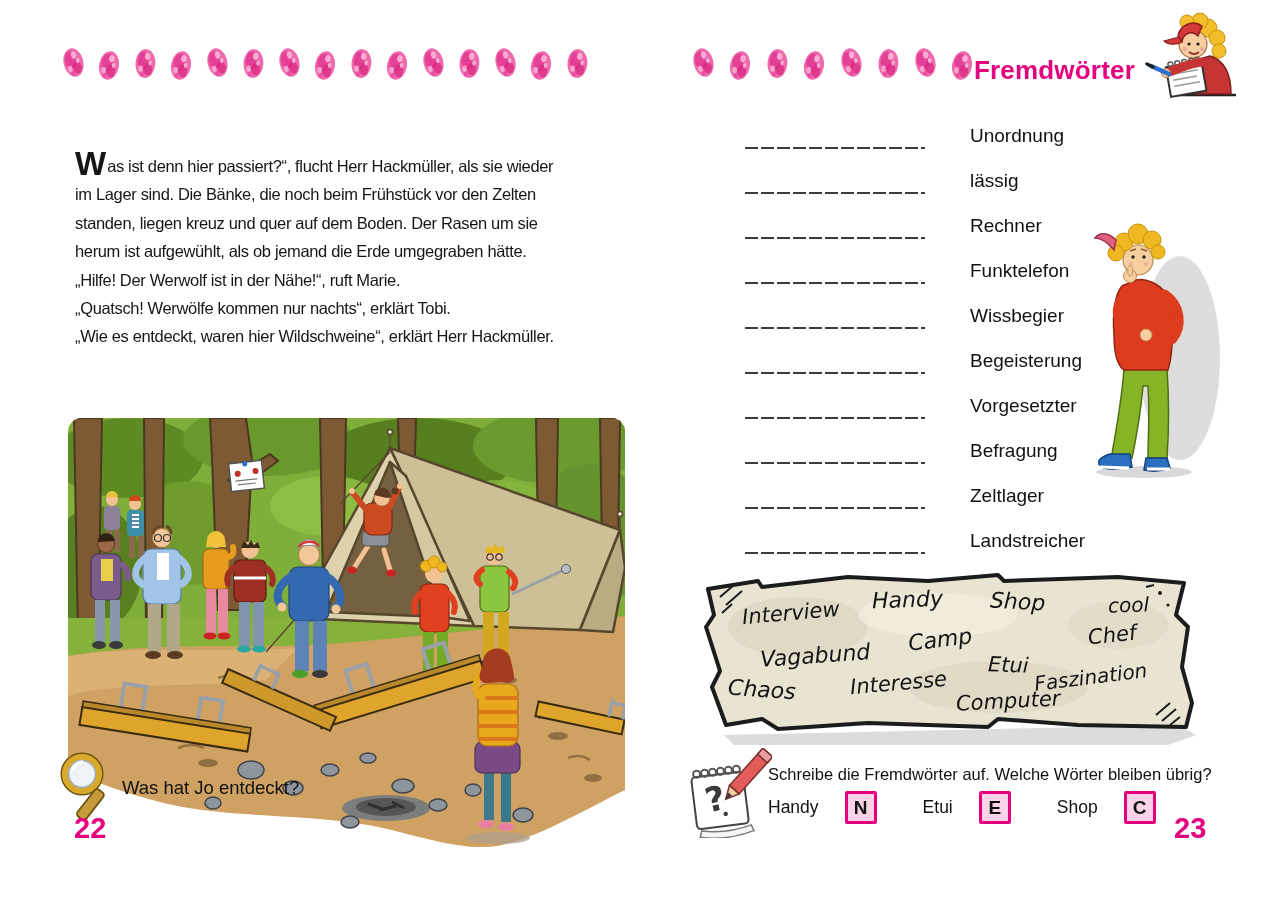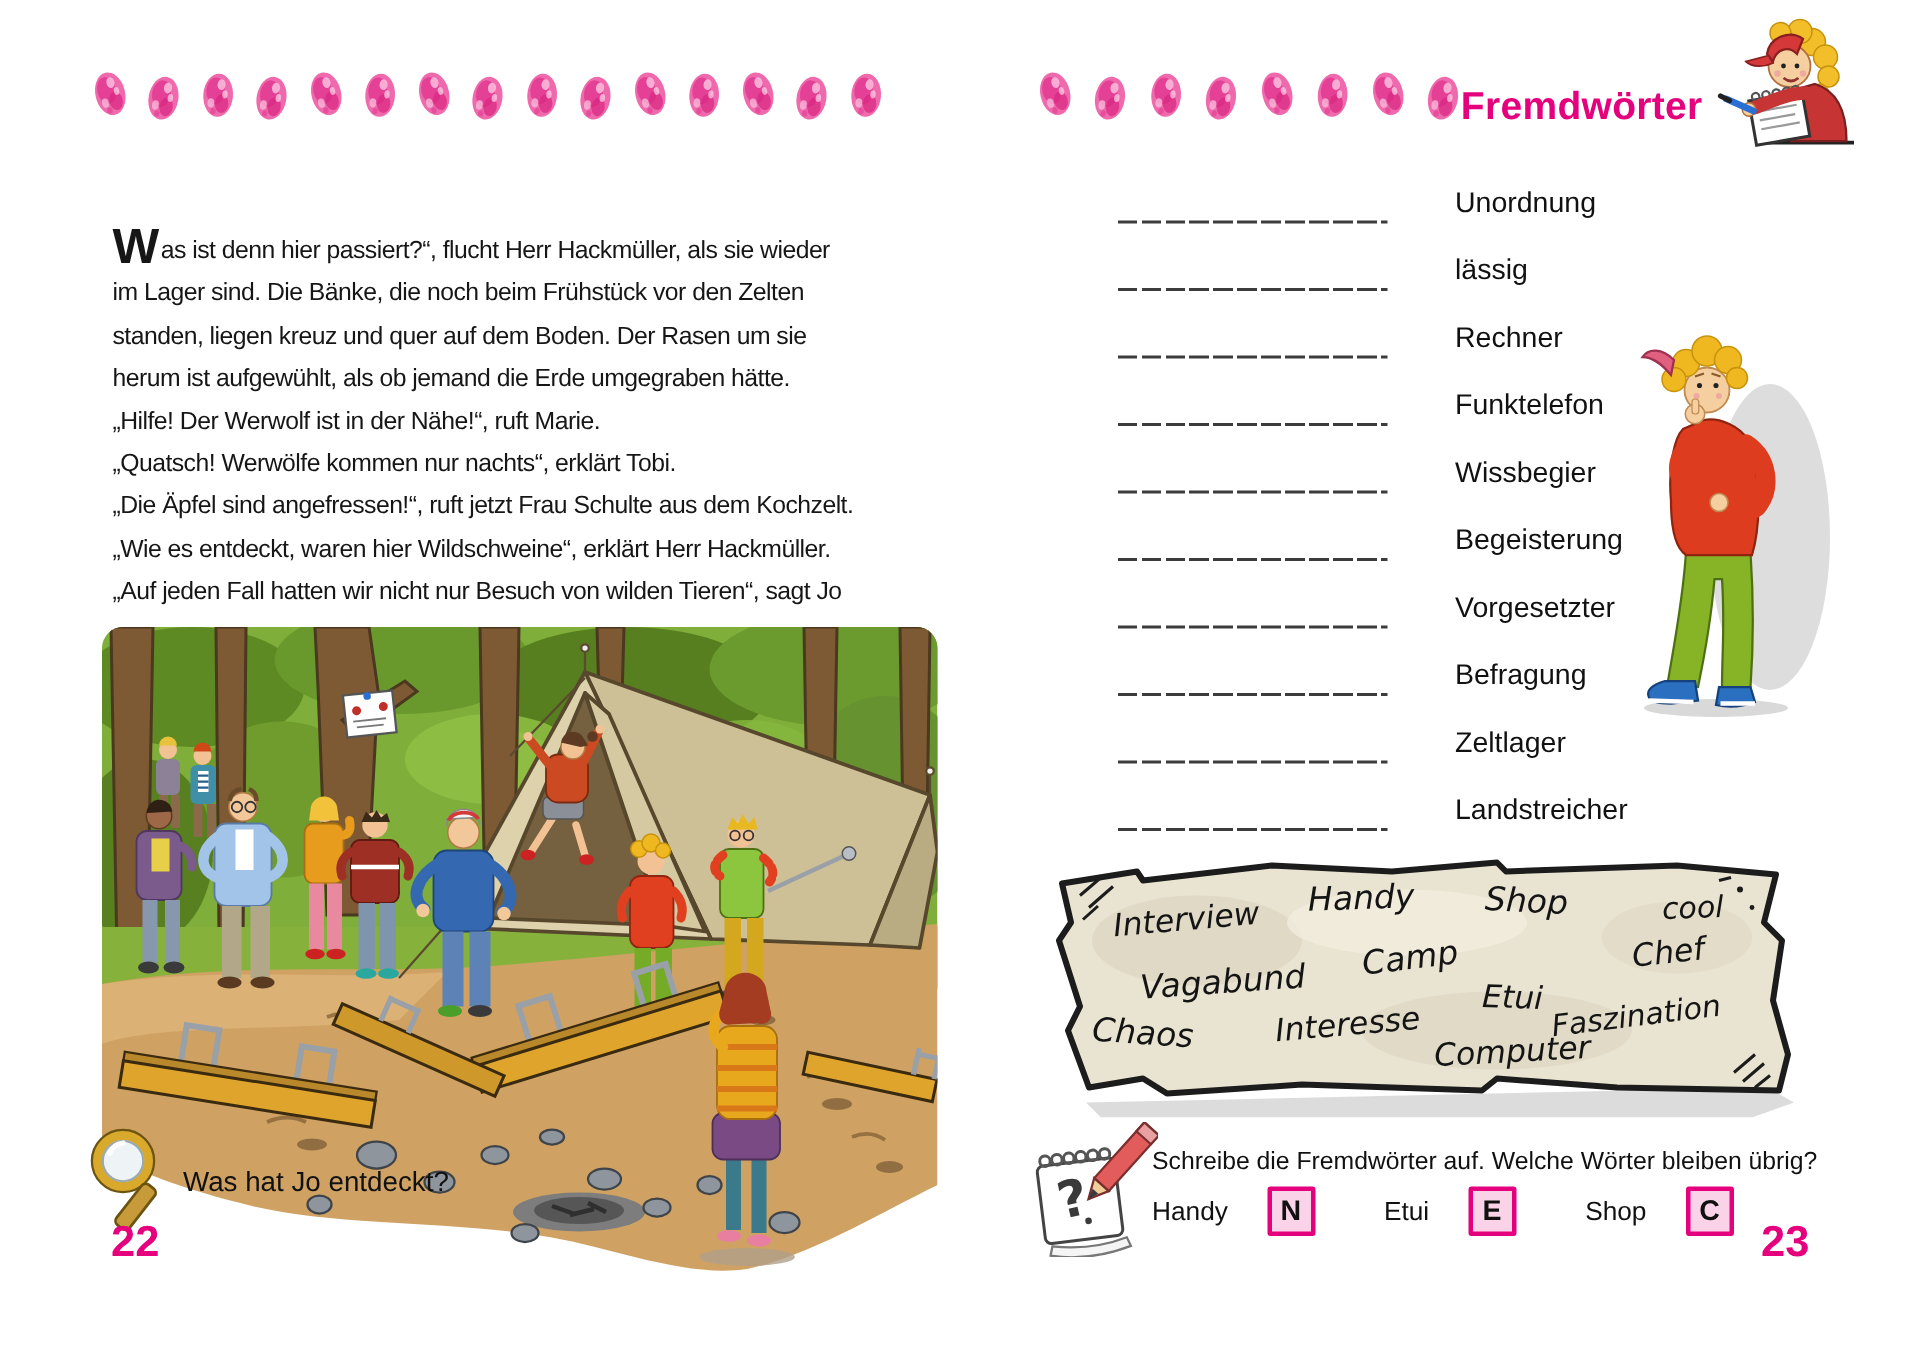--- a/index.html
+++ b/index.html
@@ -136,23 +136,21 @@
     </svg>
 </div>
 
 <div class="story">
   <div class="s-line"><span class="dropcap">W</span><span>as ist denn hier passiert?“, flucht Herr Hackmüller, als sie wieder</span></div>
   <div class="s-line">im Lager sind. Die Bänke, die noch beim Frühstück vor den Zelten</div>
   <div class="s-line">standen, liegen kreuz und quer auf dem Boden. Der Rasen um sie</div>
   <div class="s-line">herum ist aufgewühlt, als ob jemand die Erde umgegraben hätte.</div>
   <div class="s-line">„Hilfe! Der Werwolf ist in der Nähe!“, ruft Marie.</div>
   <div class="s-line">„Quatsch! Werwölfe kommen nur nachts“, erklärt Tobi.</div>
-  <div class="s-line">„Die Äpfel sind angefressen!“, ruft jetzt Frau Schulte aus dem Kochzelt.</div>
   <div class="s-line">„Wie es entdeckt, waren hier Wildschweine“, erklärt Herr Hackmüller.</div>
-  <div class="s-line">„Auf jeden Fall hatten wir nicht nur Besuch von wilden Tieren“, sagt Jo</div>
 </div>
 
 <svg class="scene" viewBox="0 0 557 435">
   <clipPath id="sceneClip">
       <rect x="0" y="0" width="557" height="435" rx="14"></rect>
     </clipPath>
   <g clip-path="url(#sceneClip)">
 
     <rect x="0" y="0" width="557" height="240" fill="#7fae3a"></rect>
     <ellipse cx="60" cy="40" rx="75" ry="40" fill="#5e8a24"></ellipse>

